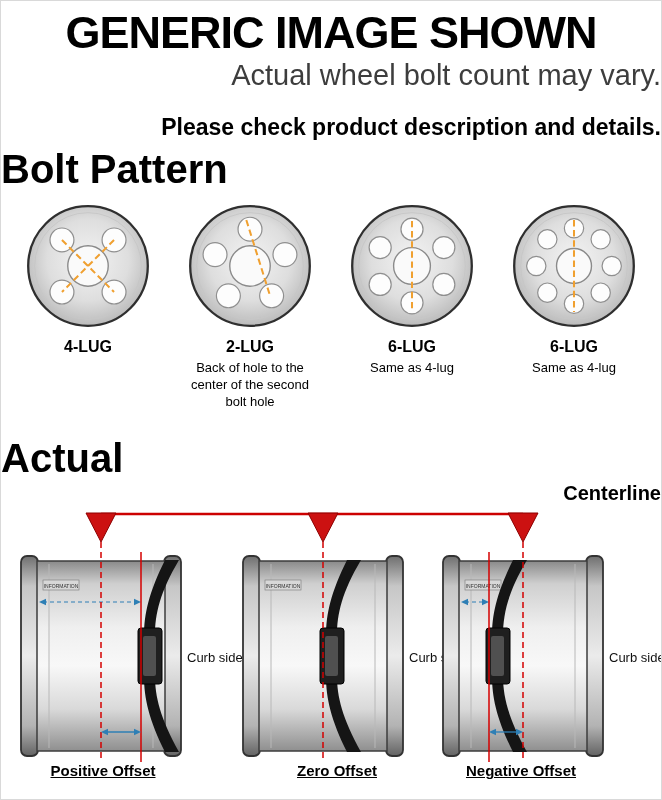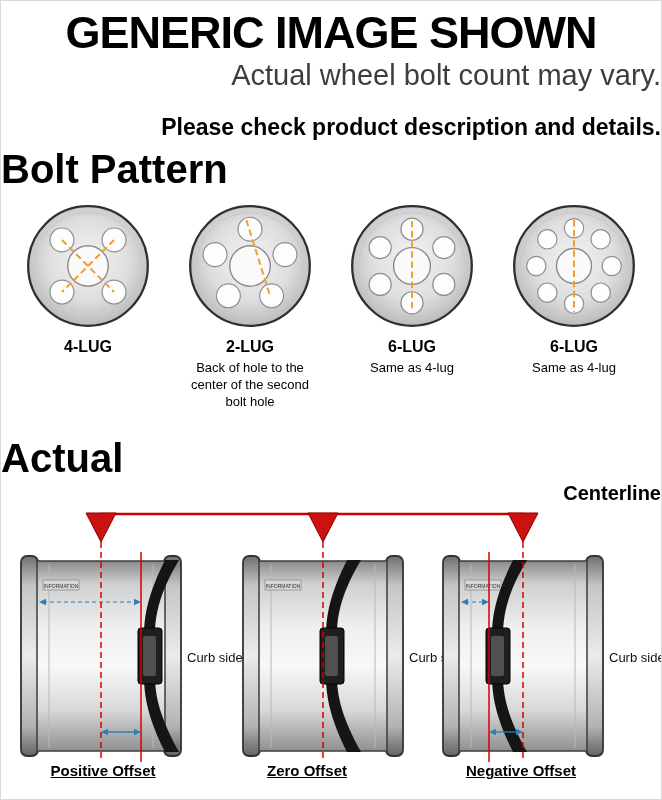--- a/index.html
+++ b/index.html
@@ -54,21 +54,21 @@
   .offset-svg { display: block; width: 662px; height: 256px; margin-top: 2px; }
   .offset-labels { position: relative; height: 26px; }
   .offset-label {
     position: absolute; top: 0;
     transform: translateX(-50%);
     font-size: 15px; font-weight: bold;
     text-decoration: underline;
     white-space: nowrap;
   }
   .offset-label.l1 { left: 102px; }
-  .offset-label.l2 { left: 306px; }
+  .offset-label.l2 { left: 336px; }
   .offset-label.l3 { left: 520px; }
   .defs-holder { position: absolute; width: 0; height: 0; }
 </style>
 </head>
 <body>
 
 <svg class="defs-holder" aria-hidden="true">
   <defs>
     <radialGradient id="wheelGrad" cx="50%" cy="45%" r="62%">
       <stop offset="0%" stop-color="#f3f3f3"></stop>

